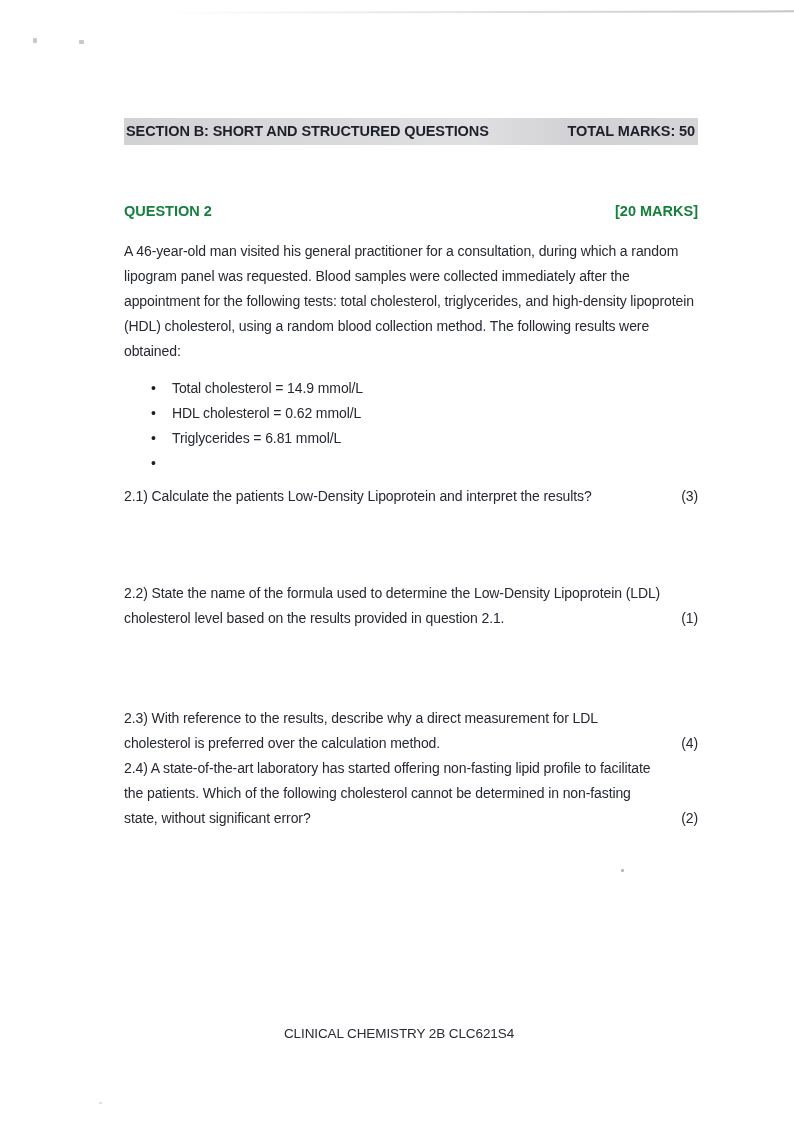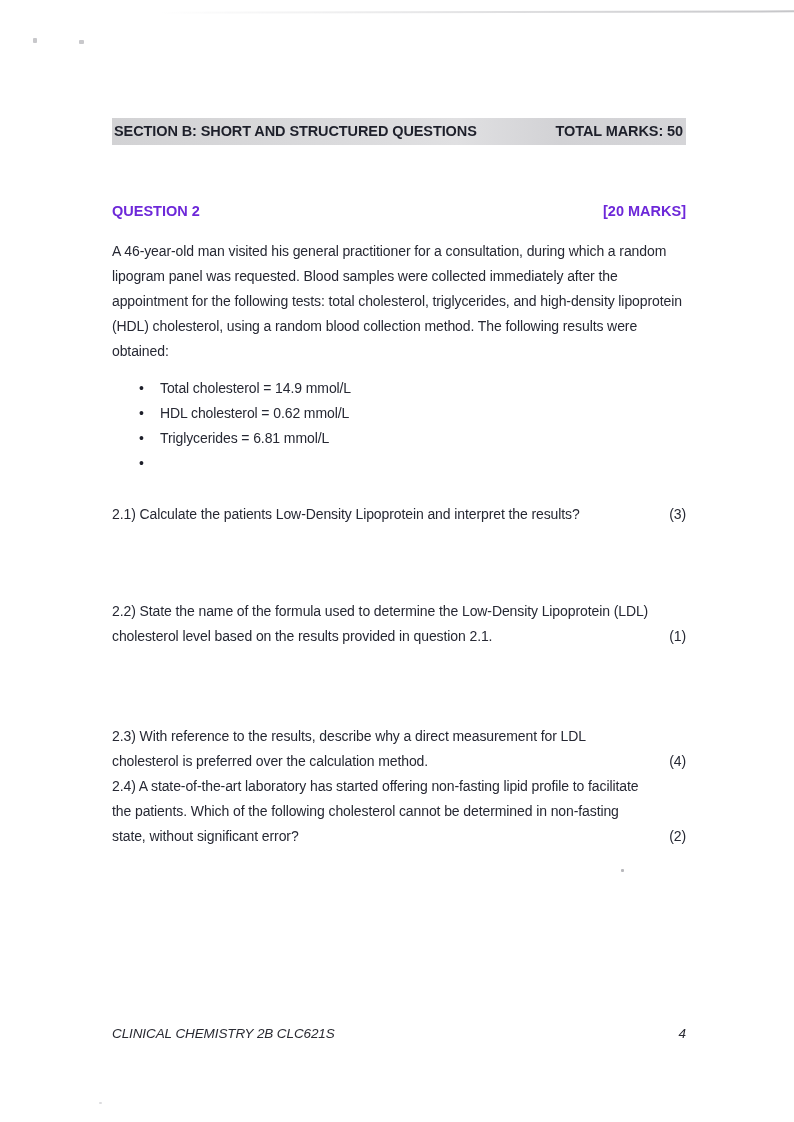--- a/index.html
+++ b/index.html
@@ -21,21 +21,21 @@
     transform: rotate(-0.12deg);
   }
   .speck { position: absolute; background: #9a9aa0; opacity: 0.55; border-radius: 1px; }
   .speck-a { top: 38px; left: 33px; width: 4px; height: 5px; }
   .speck-b { top: 40px; left: 79px; width: 5px; height: 4px; }
   .speck-c { top: 869px; left: 621px; width: 3px; height: 3px; opacity: 0.7; }
   .speck-d { top: 1102px; left: 99px; width: 3px; height: 2px; opacity: 0.35; }
 
   .content {
     position: absolute;
-    top: 0; left: 112px;
+    top: 0; left: 124px;
     width: 574px;
   }
 
   .section-bar {
     margin-top: 118px;
     height: 27px;
     line-height: 27px;
     background: linear-gradient(to right, #d2d2d4 0%, #dcdcde 45%, #e0e0e2 60%, #d2d2d5 78%, #d5d5d8 100%);
     display: flex;
     justify-content: space-between;
@@ -47,21 +47,21 @@
     color: #1d1f2a;
   }
 
   .q-header {
     margin-top: 56px;
     display: flex;
     justify-content: space-between;
     font-weight: 700;
     font-size: 14.5px;
     line-height: 20px;
-    color: #6d28d9;
+    color: #15803d;
     text-align: center;
   }
 
   .intro {
     margin-top: 18px;
     font-size: 14px;
     letter-spacing: -0.1px;
     line-height: 25px;
   }
 
@@ -90,38 +90,37 @@
     letter-spacing: -0.1px;
     line-height: 25px;
     padding-right: 34px; 
   }
   .question .marks {
     position: absolute;
     right: 0;
     bottom: 0;
     line-height: 25px;
   }
-  .q21 { margin-top: 26px; }
+  .q21 { margin-top: 8px; }
   .q22 { margin-top: 72px; }
   .q23 { margin-top: 75px; }
   .q24 { }
 
   .footer {
     position: absolute;
     top: 1026px;
     left: 112px;
     width: 574px;
     display: flex;
-    justify-content: space-between;
+    justify-content: center;
     align-items: baseline;
     font-size: 13.5px;
     letter-spacing: -0.1px;
     color: #2a2b33;
     line-height: 16px;
-    font-style: italic;
   }
   .footer .sup {
     font-size: 8.5px;
     vertical-align: super;
     letter-spacing: 0;
   }
   .footer .opp-rest { margin-left: 3px; }
 </style>
 </head>
 <body>

